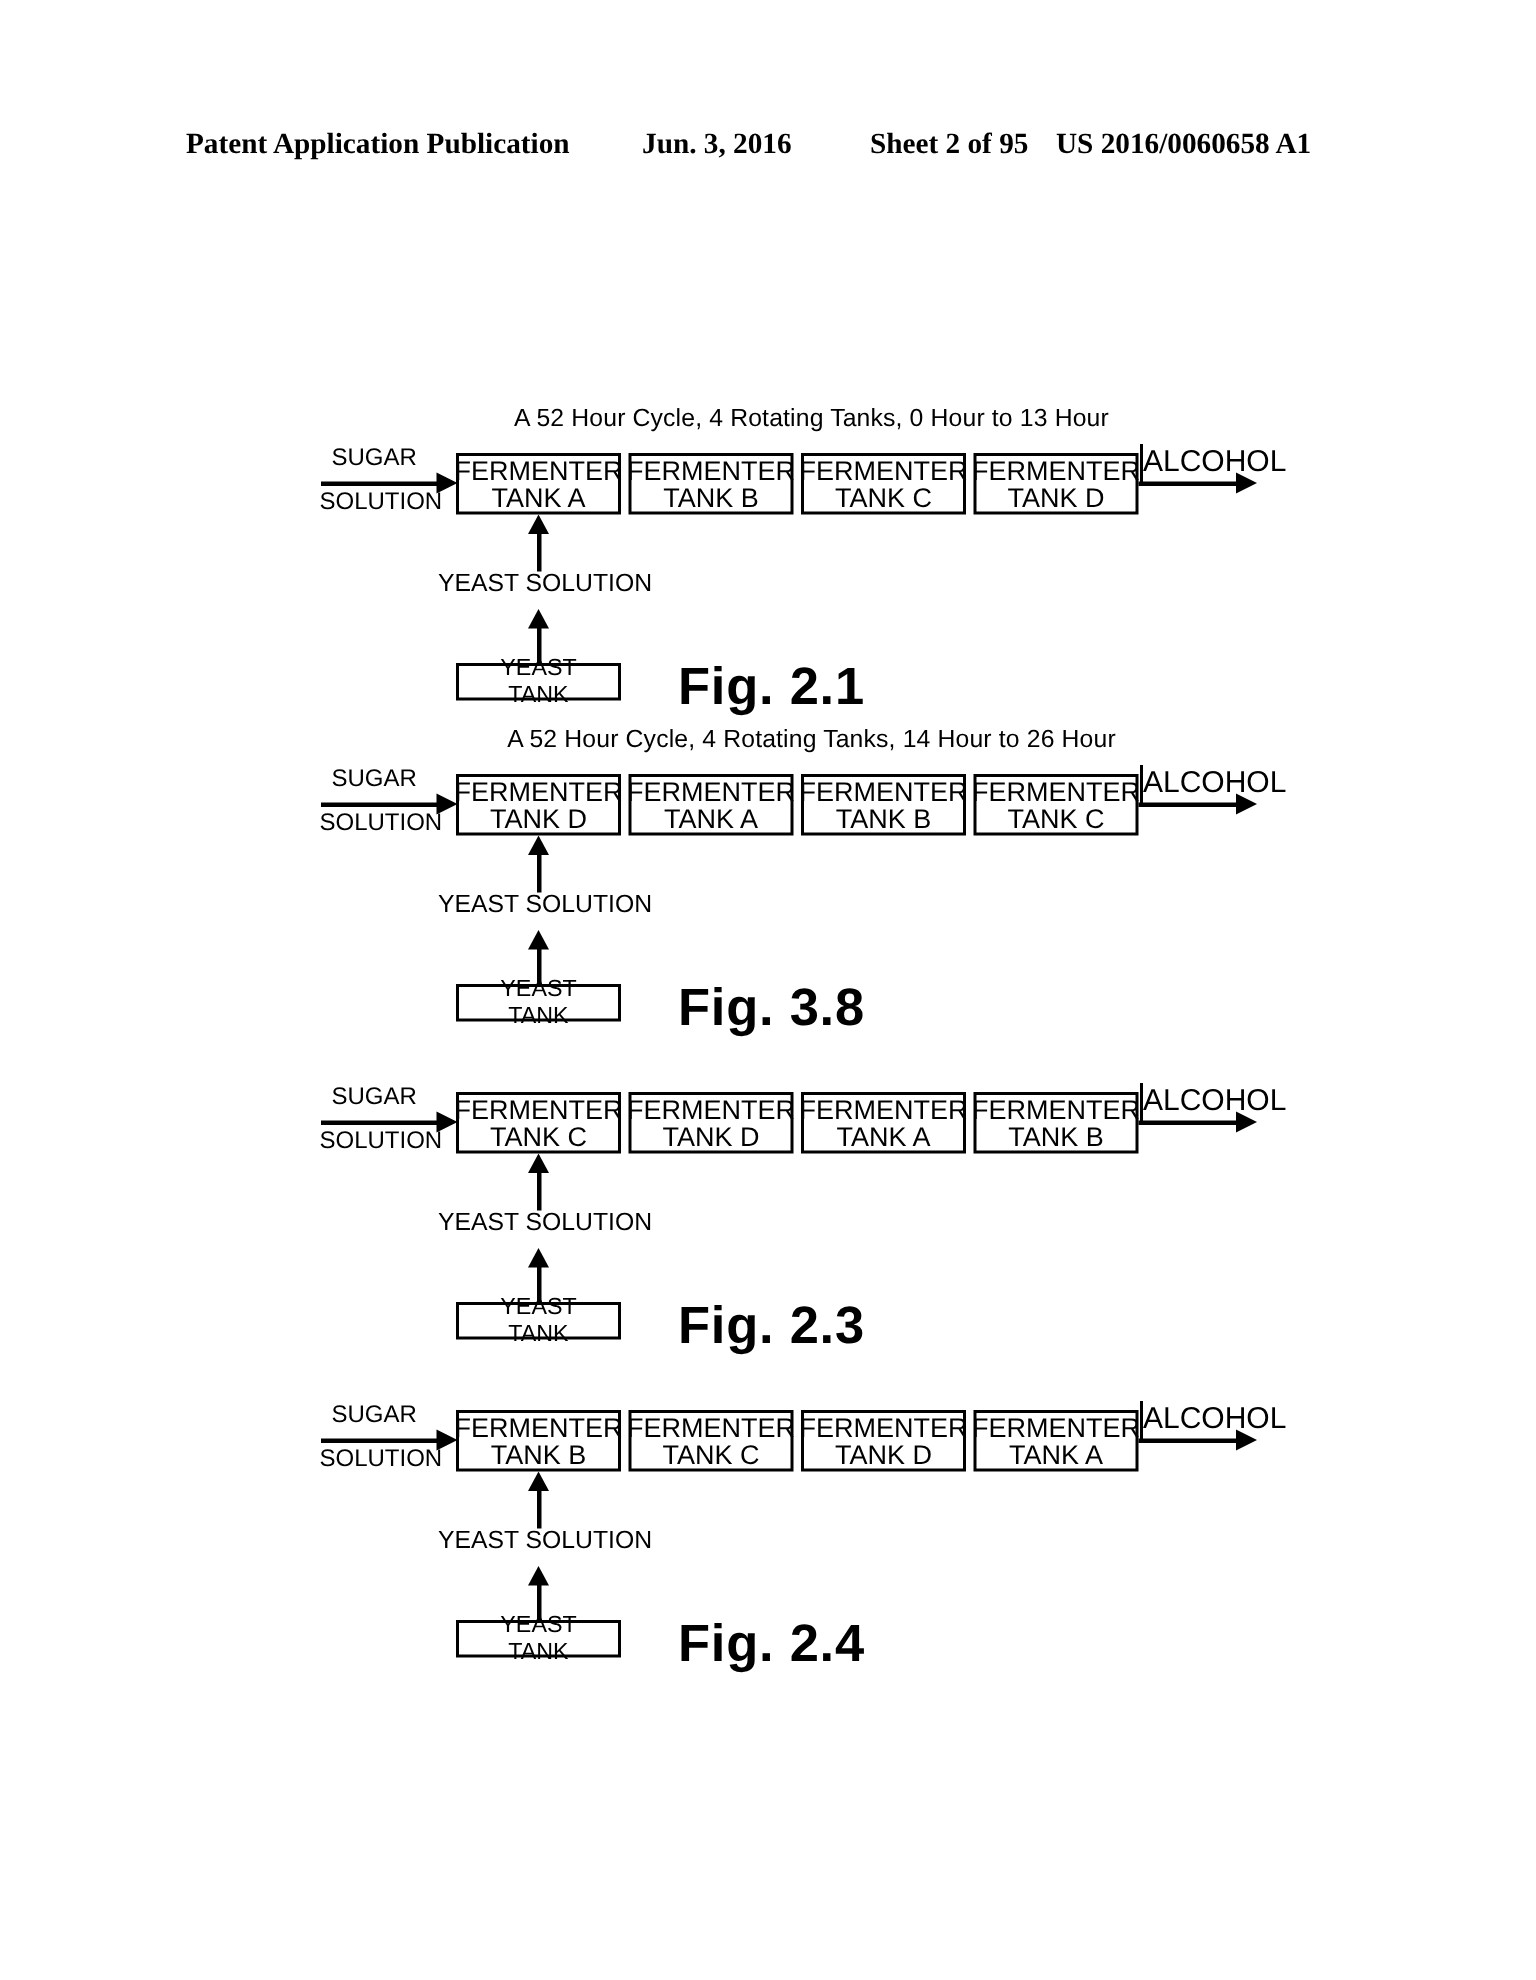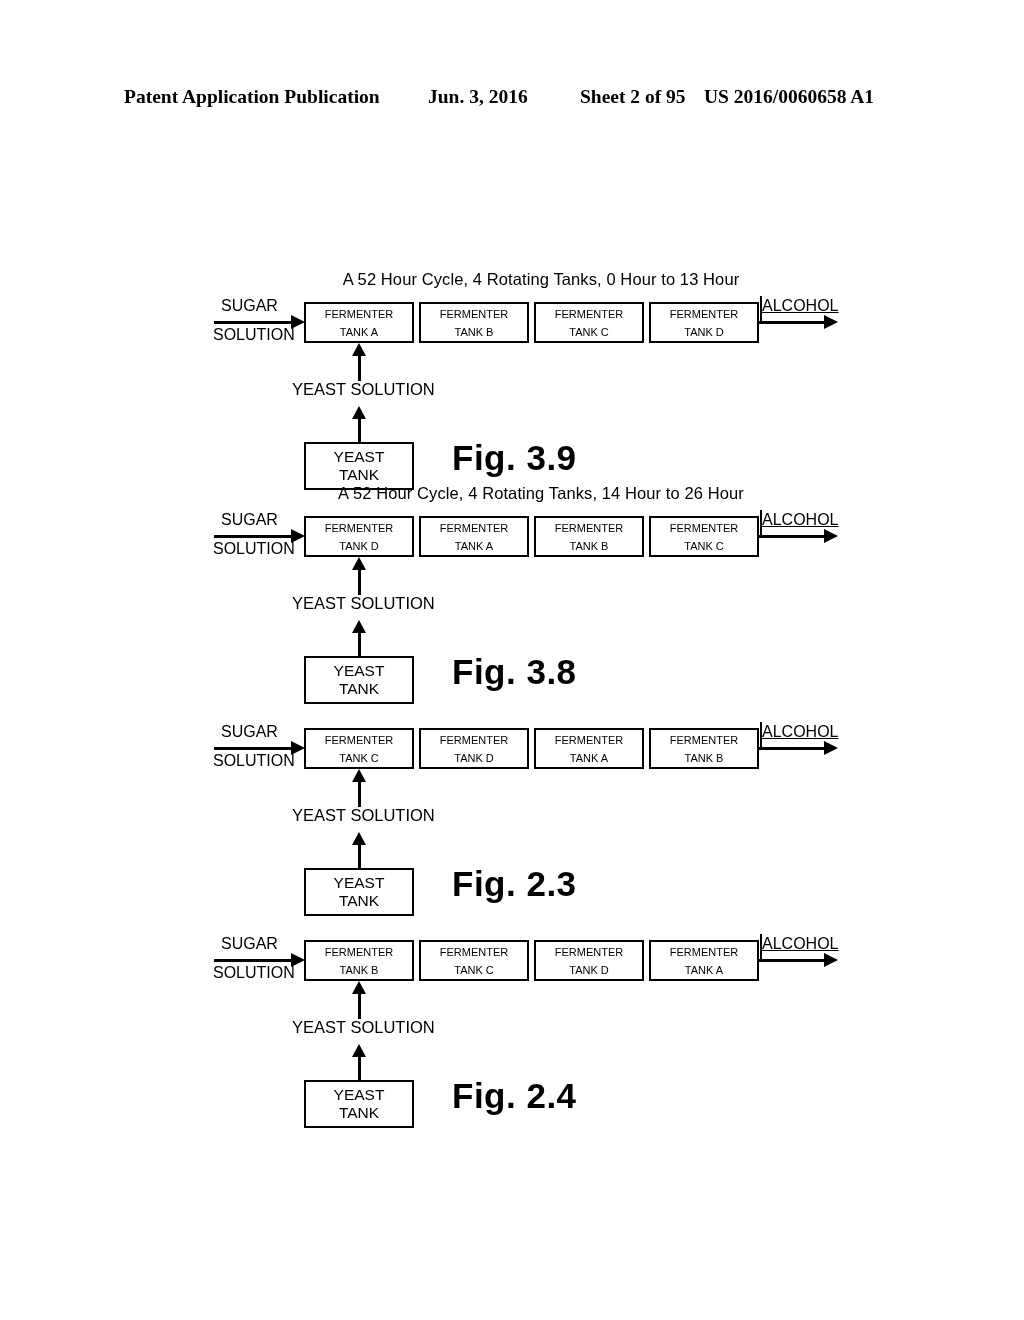--- a/index.html
+++ b/index.html
@@ -77,21 +77,21 @@
     top: 32px;
     width: 110px;
     height: 41px;
     border: 2.5px solid #000;
     box-sizing: border-box;
     background: #fff;
     display: flex;
     flex-direction: column;
     align-items: center;
     justify-content: center;
-    font-size: 11px;
+    font-size: 18px;
     line-height: 18px;
   }
   .tank-box .tl1 { display: block; }
   .tank-box .tl2 { display: block; }
 
   .tank-col-0 { left: 288px; }
   .tank-col-1 { left: 403px; }
   .tank-col-2 { left: 518px; }
   .tank-col-3 { left: 633px; }
 
@@ -127,23 +127,22 @@
     border-top: 7px solid transparent;
     border-bottom: 7px solid transparent;
     border-left: 14px solid #000;
   }
 
   
   .alcohol-label {
     position: absolute;
     left: 746px;
     top: 27px;
-    font-size: 16px;
-    white-space: nowrap;
-    text-decoration: underline;
+    font-size: 20px;
+    white-space: nowrap;
   }
   .alcohol-tick {
     position: absolute;
     left: 744px;
     top: 26px;
     width: 2px;
     height: 26px;
     background: #000;
   }
   .alcohol-arrow-line {
@@ -210,21 +209,21 @@
     border-left: 7px solid transparent;
     border-right: 7px solid transparent;
     border-bottom: 13px solid #000;
   }
 
   .yeast-tank-box {
     position: absolute;
     left: 288px;
     top: 172px;
     width: 110px;
-    height: 48px;
+    height: 25px;
     border: 2.5px solid #000;
     box-sizing: border-box;
     background: #fff;
     display: flex;
     flex-direction: column;
     align-items: center;
     justify-content: center;
     font-size: 15.5px;
     line-height: 18px;
   }
@@ -289,21 +288,21 @@
   <div class="yeast-arrow-upper-head"></div>
   <div class="yeast-solution-label">YEAST SOLUTION</div>
   <div class="yeast-arrow-lower-line"></div>
   <div class="yeast-arrow-lower-head"></div>
 
   <div class="yeast-tank-box">
     <span class="tl1">YEAST</span>
     <span class="tl2">TANK</span>
   </div>
 
-  <div class="fig-caption">Fig. 3.9</div>
+  <div class="fig-caption">Fig. 2.1</div>
 </div>
 
 <div class="figure-block" id="figure-block-1">
   <div class="fig-title">A 52 Hour Cycle, 4 Rotating Tanks, 14 Hour to 26 Hour</div>
 
   <div class="sugar-label-top">SUGAR</div>
   <div class="sugar-label-bottom">SOLUTION</div>
   <div class="sugar-arrow-line"></div>
   <div class="sugar-arrow-head"></div>
 

